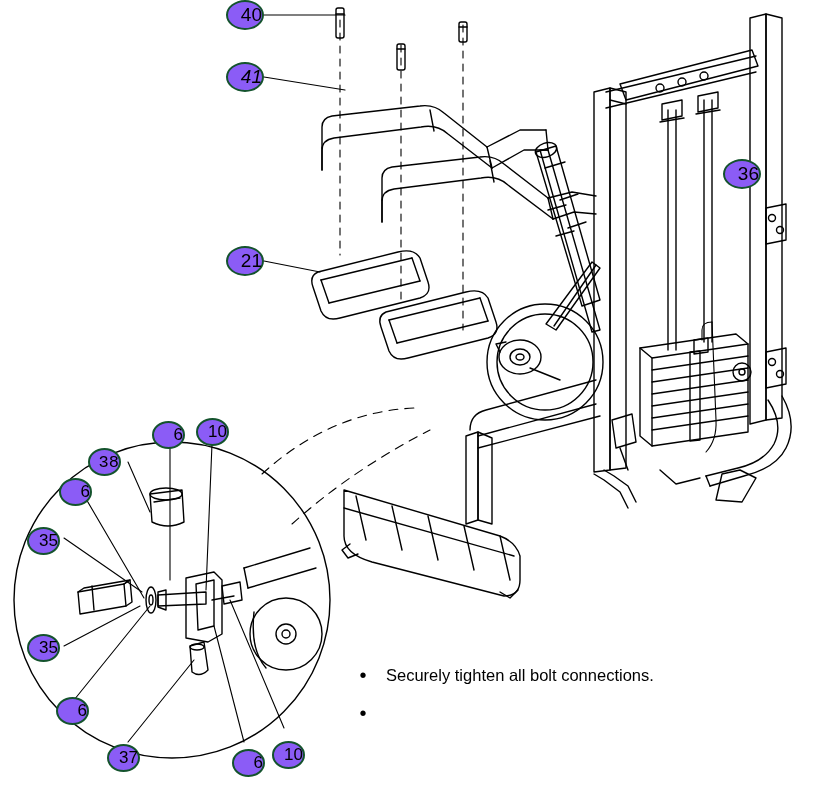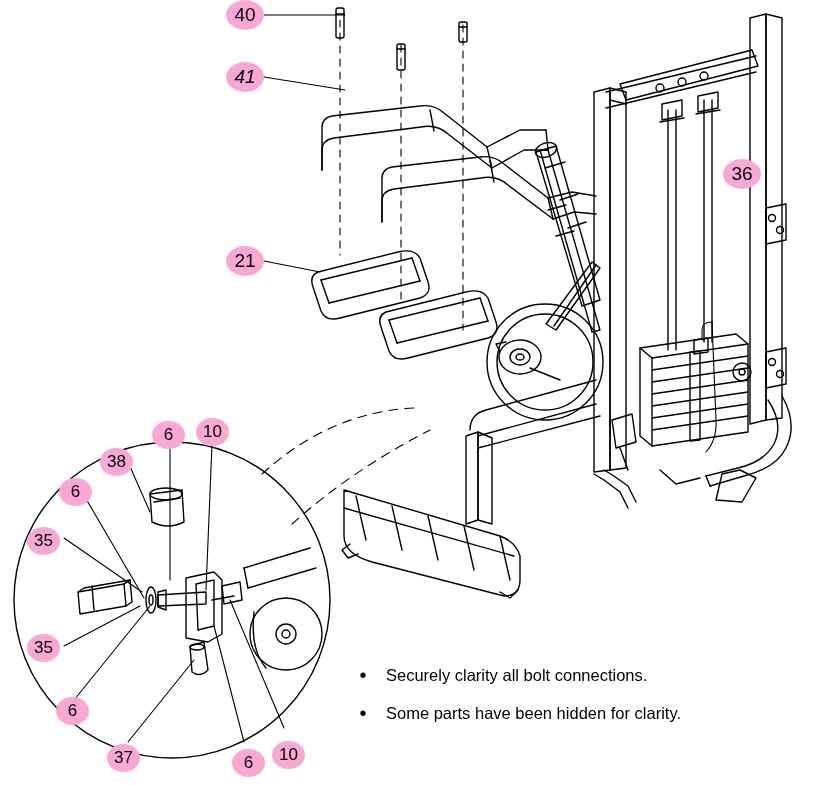--- a/index.html
+++ b/index.html
@@ -19,28 +19,28 @@
   }
   #diagram-svg {
     position: absolute;
     left: 0;
     top: 0;
     width: 837px;
     height: 785px;
   }
   .callout {
     position: absolute;
-    border: 2px solid #f9a8d4;
+    border: 2px solid #14532d;
     border-radius: 50%;
-    background: #f9a8d4;
+    background: #8b5cf6;
     width: 38px;
     height: 30px;
     display: flex;
     align-items: center;
-    justify-content: center;
+    justify-content: flex-end;
     font-size: 19px;
     color: #000;
     box-sizing: border-box;
     font-family: "Liberation Sans", sans-serif;
   }
   .callout.small {
     width: 33px;
     height: 28px;
     font-size: 17px;
   }
@@ -340,21 +340,21 @@
     </div>
   <div class="callout" style="left:226px; top:246px;">
       <span>21</span>
     </div>
   <div class="callout small" style="left:152px; top:421px;">
       <span>6</span>
     </div>
   <div class="callout small" style="left:196px; top:418px;">
       <span>10</span>
     </div>
-  <div class="callout small" style="left:100px; top:448px;">
+  <div class="callout small" style="left:88px; top:448px;font-family:Liberation Mono, monospace;">
       <span>38</span>
     </div>
   <div class="callout small" style="left:59px; top:478px;">
       <span>6</span>
     </div>
   <div class="callout small" style="left:27px; top:527px;">
       <span>35</span>
     </div>
   <div class="callout small" style="left:27px; top:634px;">
       <span>35</span>
@@ -368,21 +368,20 @@
   <div class="callout small" style="left:232px; top:749px;">
       <span>6</span>
     </div>
   <div class="callout small" style="left:272px; top:741px;">
       <span>10</span>
     </div>
 
   <div class="notes">
     <div class="note-row">
       <span class="note-bullet">•</span>
-      <span class="note-text">Securely clarity all bolt connections.</span>
+      <span class="note-text">Securely tighten all bolt connections.</span>
     </div>
     <div class="note-row">
       <span class="note-bullet">•</span>
-      <span class="note-text">Some parts have been hidden for clarity.</span>
     </div>
   </div>
 
 </div>
 
 </body></html>

